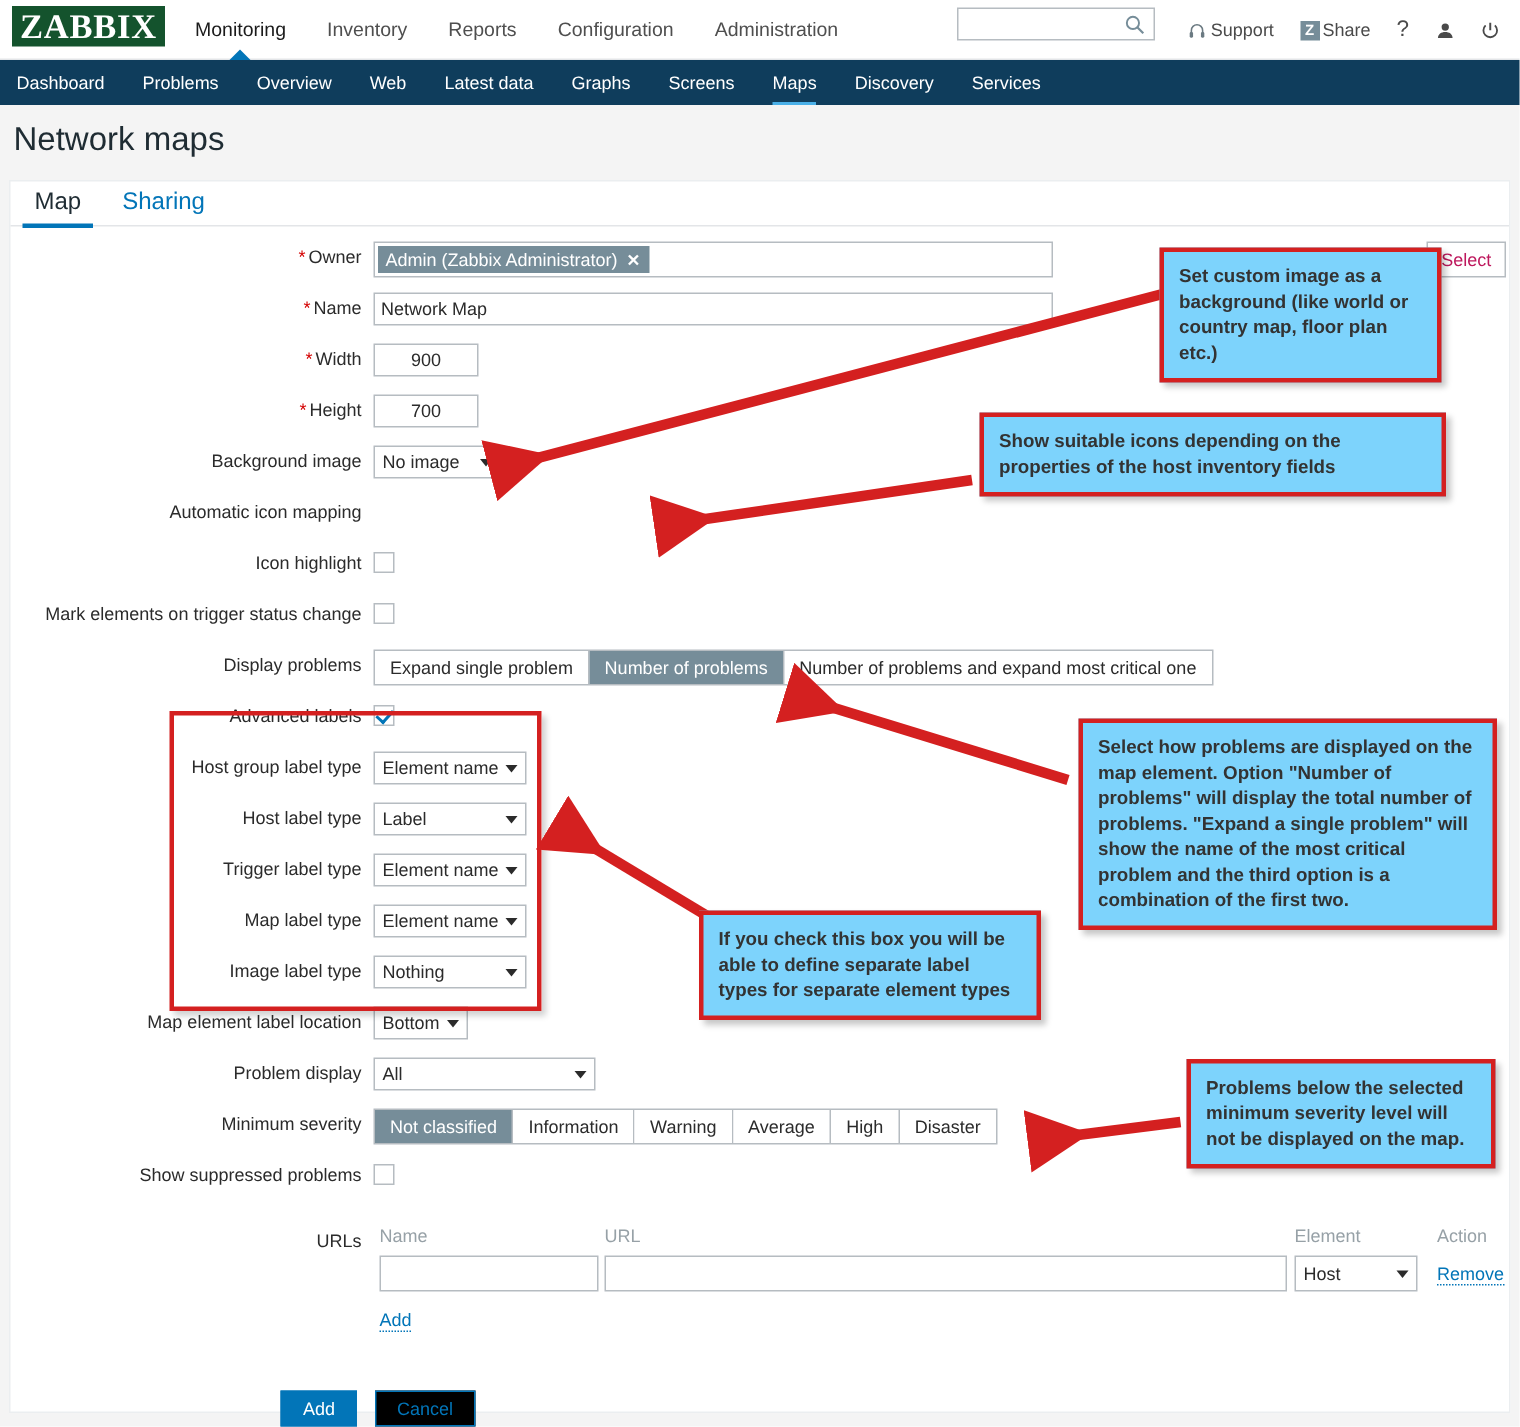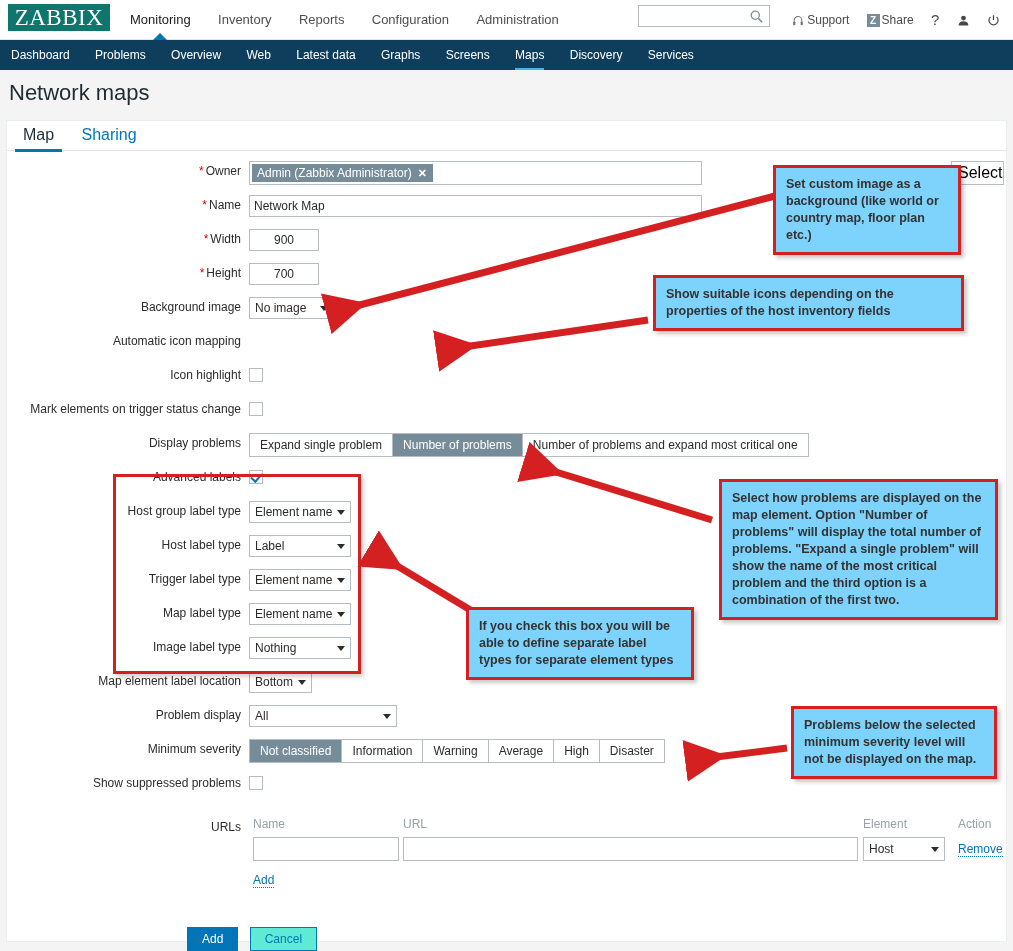--- a/index.html
+++ b/index.html
@@ -15,24 +15,24 @@
 
   
   .topbar {
     position: absolute; left: 0; top: 0; width: 1013px; height: 40px;
     background: #ffffff;
     border-bottom: 1px solid #e3e5e8;
   }
   .logo {
     position: absolute; left: 8px; top: 4px;
     width: 102px; height: 27px;
-    background: #0f766e;
+    background: #14532d;
     color: #ffffff;
     font-size: 23px;
-    font-weight: normal;
+    font-weight: bold;
     letter-spacing: 0.5px;
     text-align: center;
     line-height: 27px;
     font-family: "Liberation Serif", serif;
   }
   .mainmenu { position: absolute; left: 118px; top: 0; height: 40px; }
   .mainmenu .mi {
     display: inline-block;
     height: 40px; line-height: 40px;
     padding: 0 12px;
@@ -171,21 +171,21 @@
     padding: 0 6px 0 5px;
     white-space: nowrap;
   }
   .chip .x { margin-left: 6px; font-weight: bold; font-size: 11px; cursor: pointer; }
 
   .btn-select {
     position: absolute; left: 702px; top: 0;
     width: 53px; height: 24px;
     background: #fff;
     border: 1px solid #b6bcc1;
-    font-size: 16px; color: #000000;
+    font-size: 12px; color: #be185d;
     font-family: "Liberation Sans", sans-serif;
     cursor: pointer;
   }
 
   .name-input {
     width: 453px; height: 24px;
     background: #e8edfa;
     border: 1px solid #b6bcc1;
   }
   .num-input { width: 70px; text-align: center; }
@@ -268,21 +268,21 @@
   
   .btn {
     height: 24px;
     padding: 0 14px;
     font-size: 12px;
     font-family: "Liberation Sans", sans-serif;
     border: 1px solid #0275b8;
     cursor: pointer;
   }
   .btn-primary { background: #0275b8; color: #fff; }
-  .btn-ghost { background: #5eead4; color: #0275b8; }
+  .btn-ghost { background: #000000; color: #0275b8; }
 
   
   .callout {
     position: absolute;
     background: #7dd3fc;
     border: 3px solid #d42020;
     box-shadow: 3px 3px 4px rgba(0,0,0,0.22);
     color: #333333;
     font-size: 12.5px;
     font-weight: bold;

